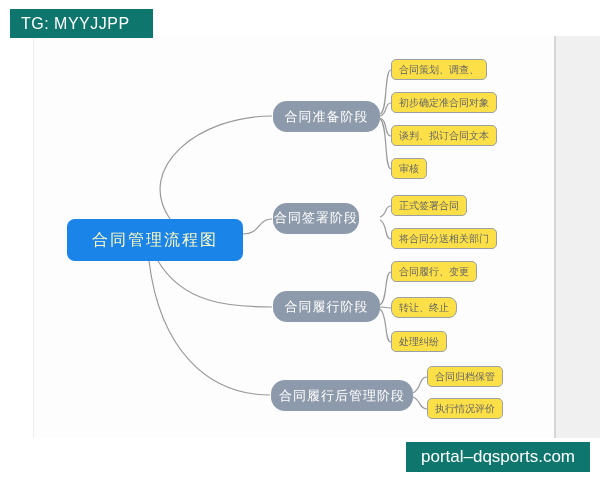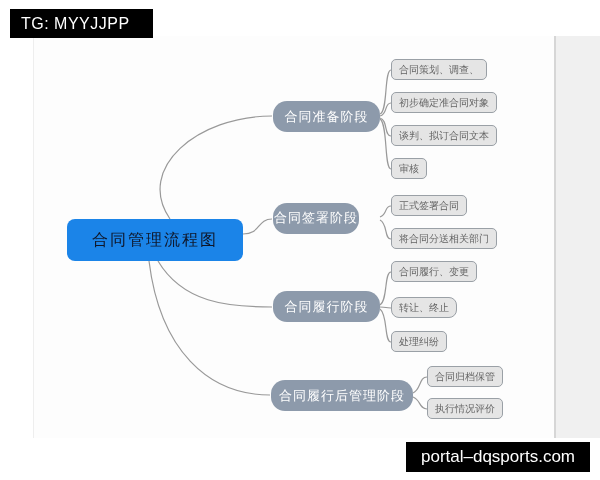--- a/index.html
+++ b/index.html
@@ -14,44 +14,44 @@
   }
   .page-edge-line{
     position:absolute;left:554px;top:36px;width:2px;height:402px;
     background:#d6d6d6;
   }
   .page-right-strip{
     position:absolute;left:556px;top:36px;width:44px;height:402px;
     background:#f0f0f0;
   }
   .banner{
-    position:absolute;background:#000000;color:#ffffff;
+    position:absolute;background:#0f766e;color:#ffffff;
     display:flex;align-items:center;z-index:5;
   }
   .banner.top{
     left:10px;top:9px;width:132px;height:29px;
     font-size:16px;padding-left:11px;letter-spacing:0.5px;
   }
   .banner.bottom{
     left:406px;top:442px;width:184px;height:30px;
     font-size:17px;justify-content:center;
   }
   svg.connectors{position:absolute;left:0;top:0;z-index:1;pointer-events:none;}
   .node{position:absolute;z-index:2;box-sizing:border-box;text-align:center;}
   .node.root{
     left:67px;top:219px;width:176px;height:42px;
-    background:#1b84e8;color:#0f172a;border-radius:8px;
+    background:#1b84e8;color:#fef9c3;border-radius:8px;
     font-size:16px;letter-spacing:2px;line-height:42px;
   }
   .node.branch{
     background:#8d9aab;color:#ffffff;border-radius:14px;
     font-size:13px;height:31px;line-height:31px;letter-spacing:1px;
   }
   .node.child{
-    background:#e5e5e5;color:#666666;border:1px solid #9aa0a6;
+    background:#fde047;color:#666666;border:1px solid #9aa0a6;
     border-radius:5px;font-size:10px;height:21px;line-height:19px;
     padding:0 7px;white-space:nowrap;
   }
 </style>
 </head>
 <body>
 
 <div class="photo"></div>
 <div class="page-edge-line"></div>
 <div class="page-right-strip"></div>

